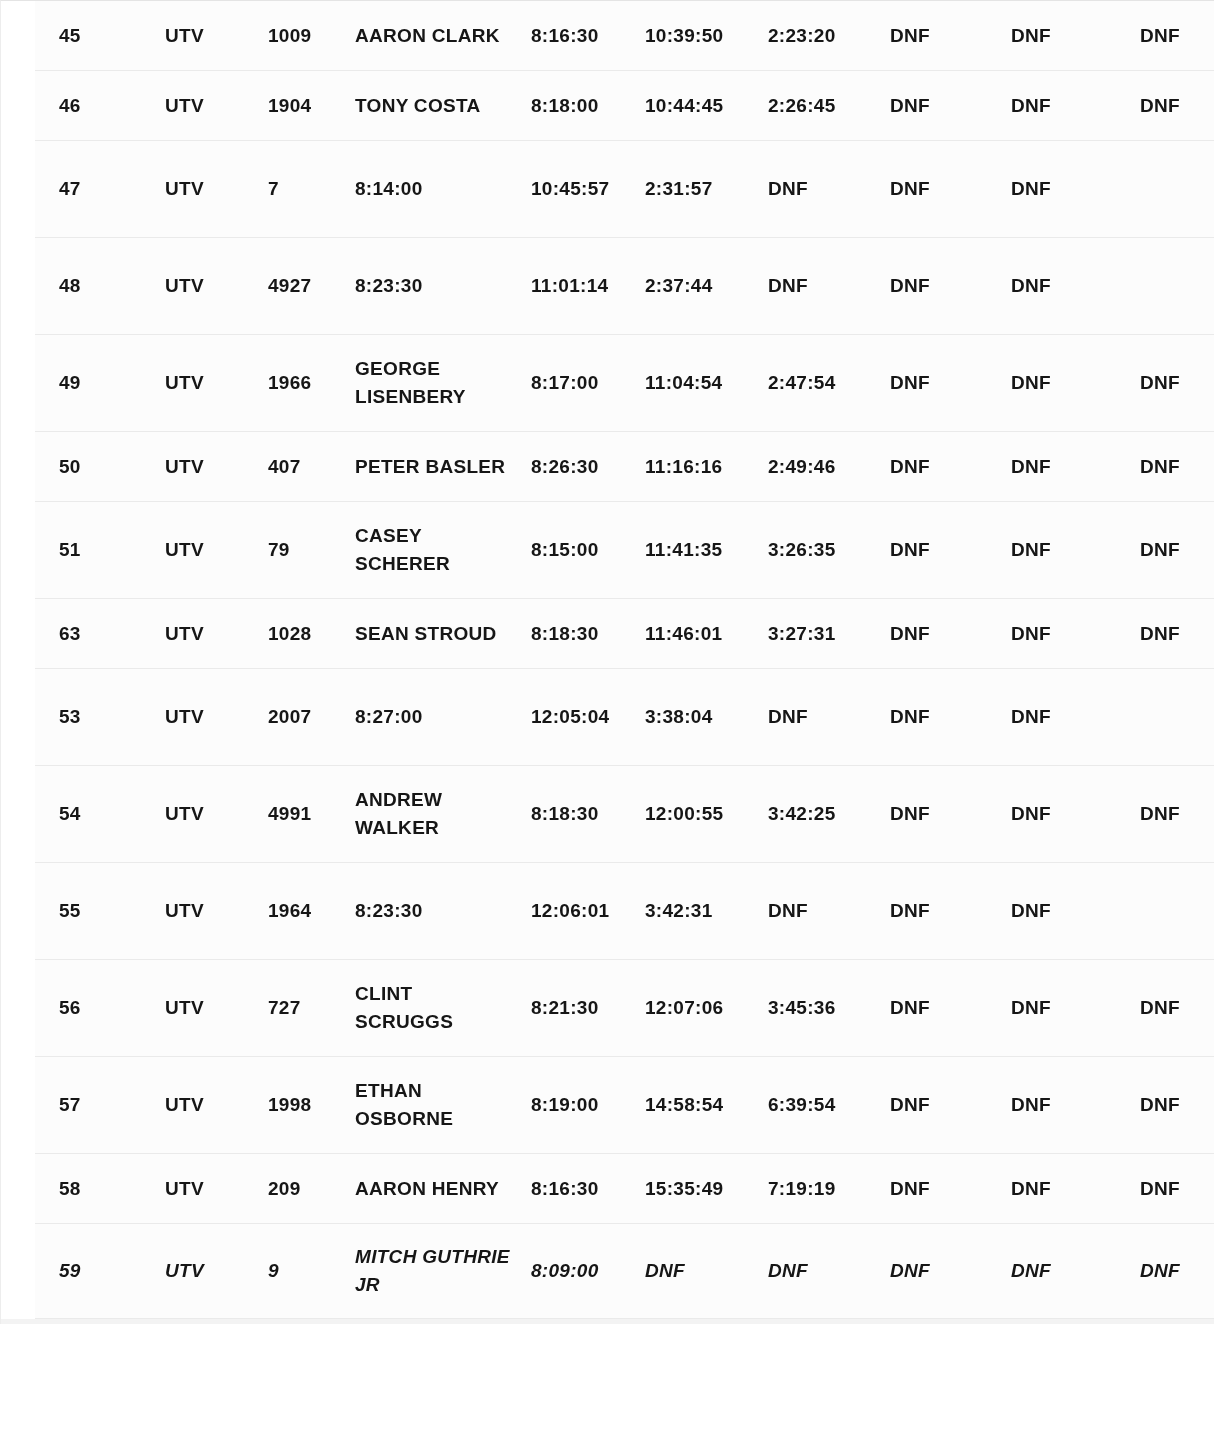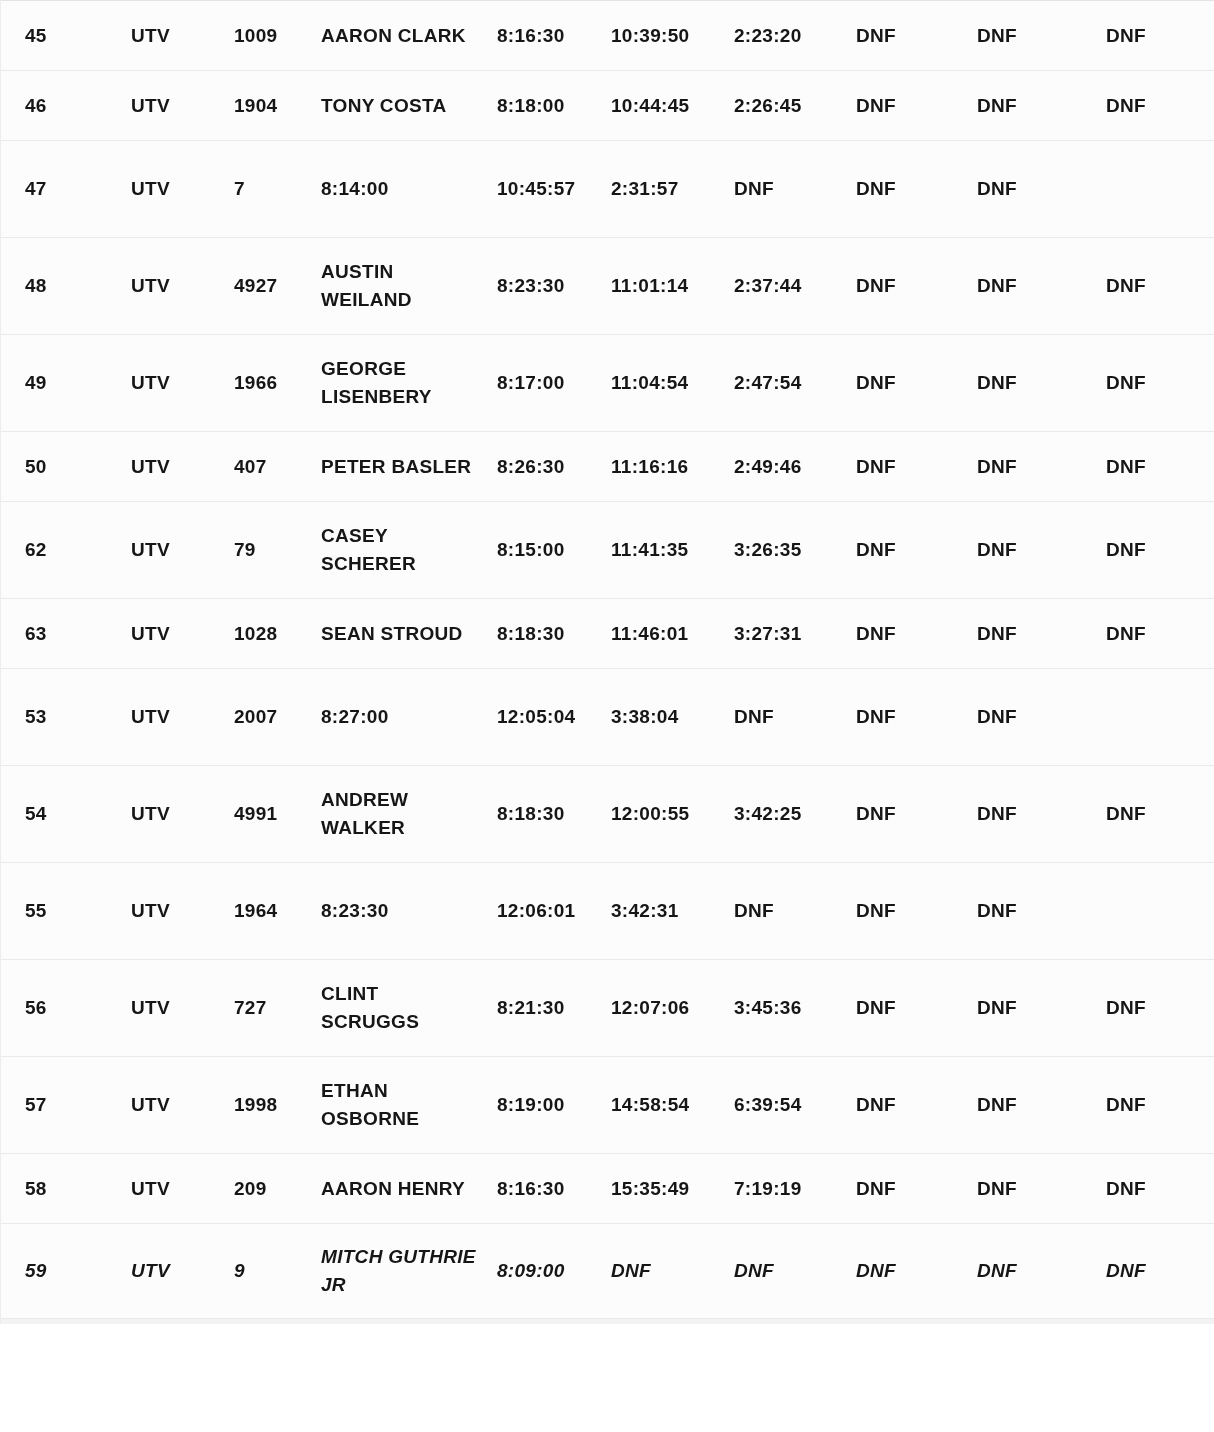--- a/index.html
+++ b/index.html
@@ -25,20 +25,21 @@
     grid-template-columns: 106px 103px 87px 176px 114px 123px 122px 121px 129px 1fr;
     align-items: center;
     padding-left: 24px;
     padding-right: 24px;
     height: 97px;
     background: var(--row-bg);
     border-bottom: 1px solid var(--sep);
     font-size: 19px;
     font-weight: 700;
     letter-spacing: 0.3px;
+    margin-left: 34px;
   }
   .row.first { height: 93px; }
   .row.last  { height: 95px; font-style: italic; }
   .row.short { height: 70px; }
   .cell { line-height: 28px; white-space: nowrap; }
   .cell.name { white-space: normal; padding-right: 18px; }
   .next-row-sliver {
     height: 5px;
     background: var(--sliver-bg);
   }
@@ -83,21 +84,20 @@
     <div class="cell t3">2:31:57</div>
     <div class="cell t4">DNF</div>
     <div class="cell t5">DNF</div>
     <div class="cell t6">DNF</div>
   </div>
 
   <div class="row">
     <div class="cell pos">48</div>
     <div class="cell cls">UTV</div>
     <div class="cell num">4927</div>
-    <div class="cell name">AUSTIN WEILAND</div>
     <div class="cell t1">8:23:30</div>
     <div class="cell t2">11:01:14</div>
     <div class="cell t3">2:37:44</div>
     <div class="cell t4">DNF</div>
     <div class="cell t5">DNF</div>
     <div class="cell t6">DNF</div>
   </div>
 
   <div class="row">
     <div class="cell pos">49</div>
@@ -119,21 +119,21 @@
     <div class="cell name">PETER BASLER</div>
     <div class="cell t1">8:26:30</div>
     <div class="cell t2">11:16:16</div>
     <div class="cell t3">2:49:46</div>
     <div class="cell t4">DNF</div>
     <div class="cell t5">DNF</div>
     <div class="cell t6">DNF</div>
   </div>
 
   <div class="row">
-    <div class="cell pos">62</div>
+    <div class="cell pos">51</div>
     <div class="cell cls">UTV</div>
     <div class="cell num">79</div>
     <div class="cell name">CASEY SCHERER</div>
     <div class="cell t1">8:15:00</div>
     <div class="cell t2">11:41:35</div>
     <div class="cell t3">3:26:35</div>
     <div class="cell t4">DNF</div>
     <div class="cell t5">DNF</div>
     <div class="cell t6">DNF</div>
   </div>

